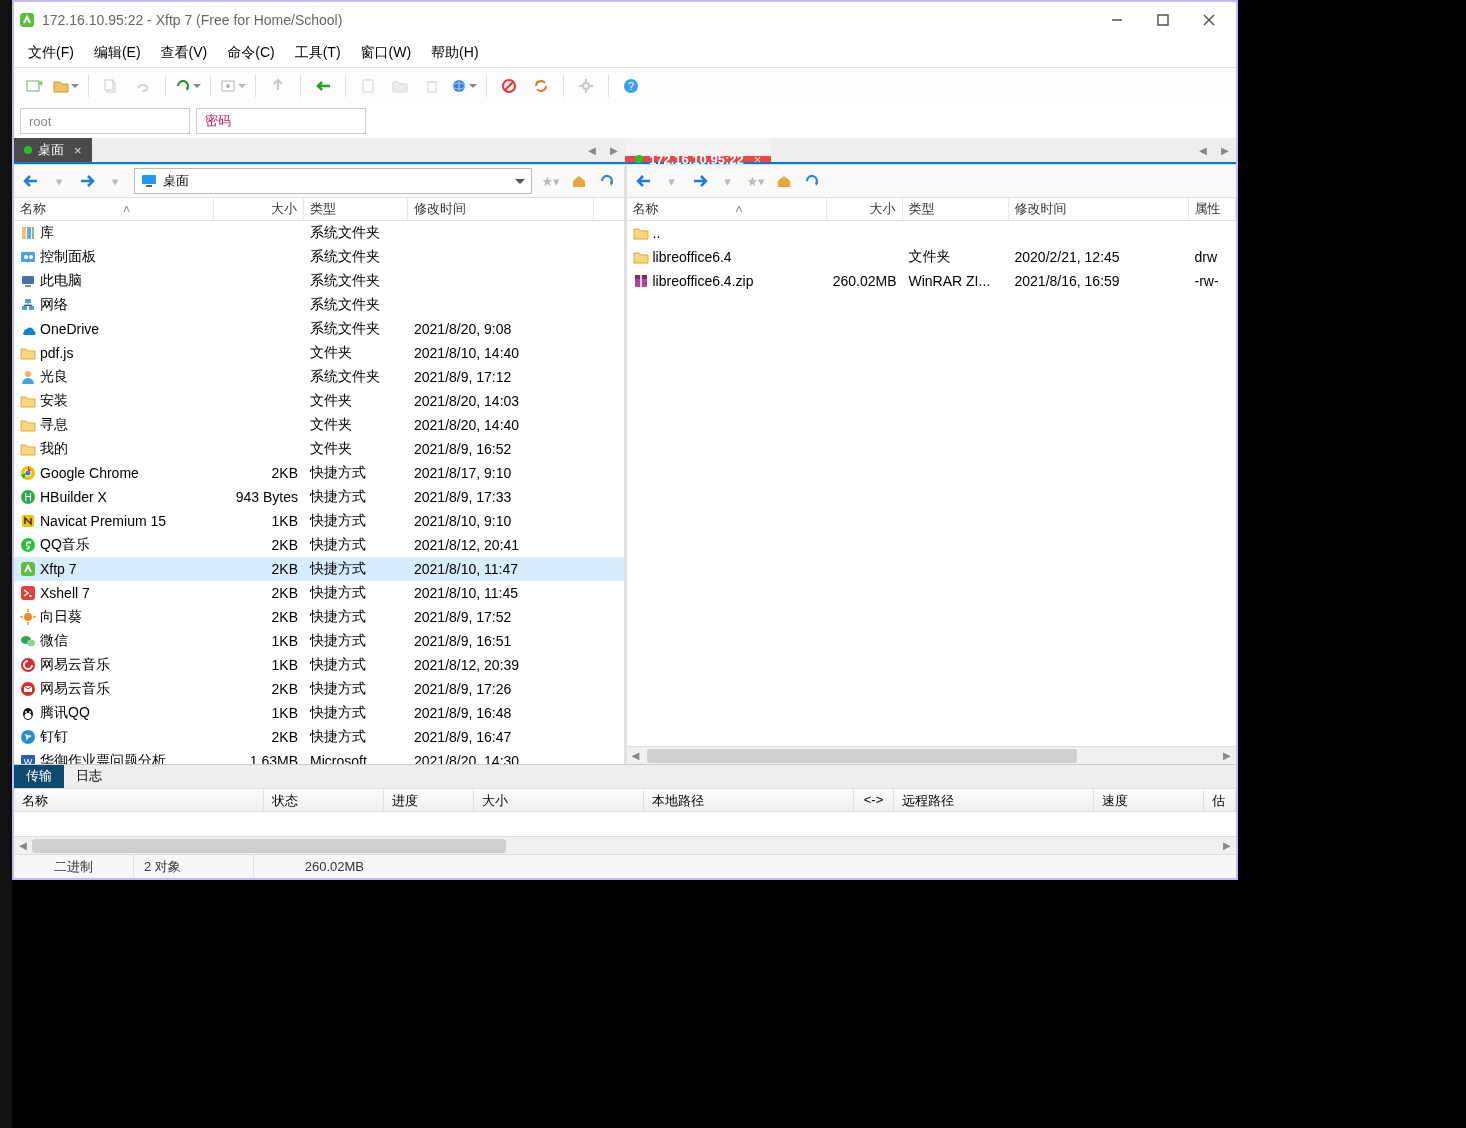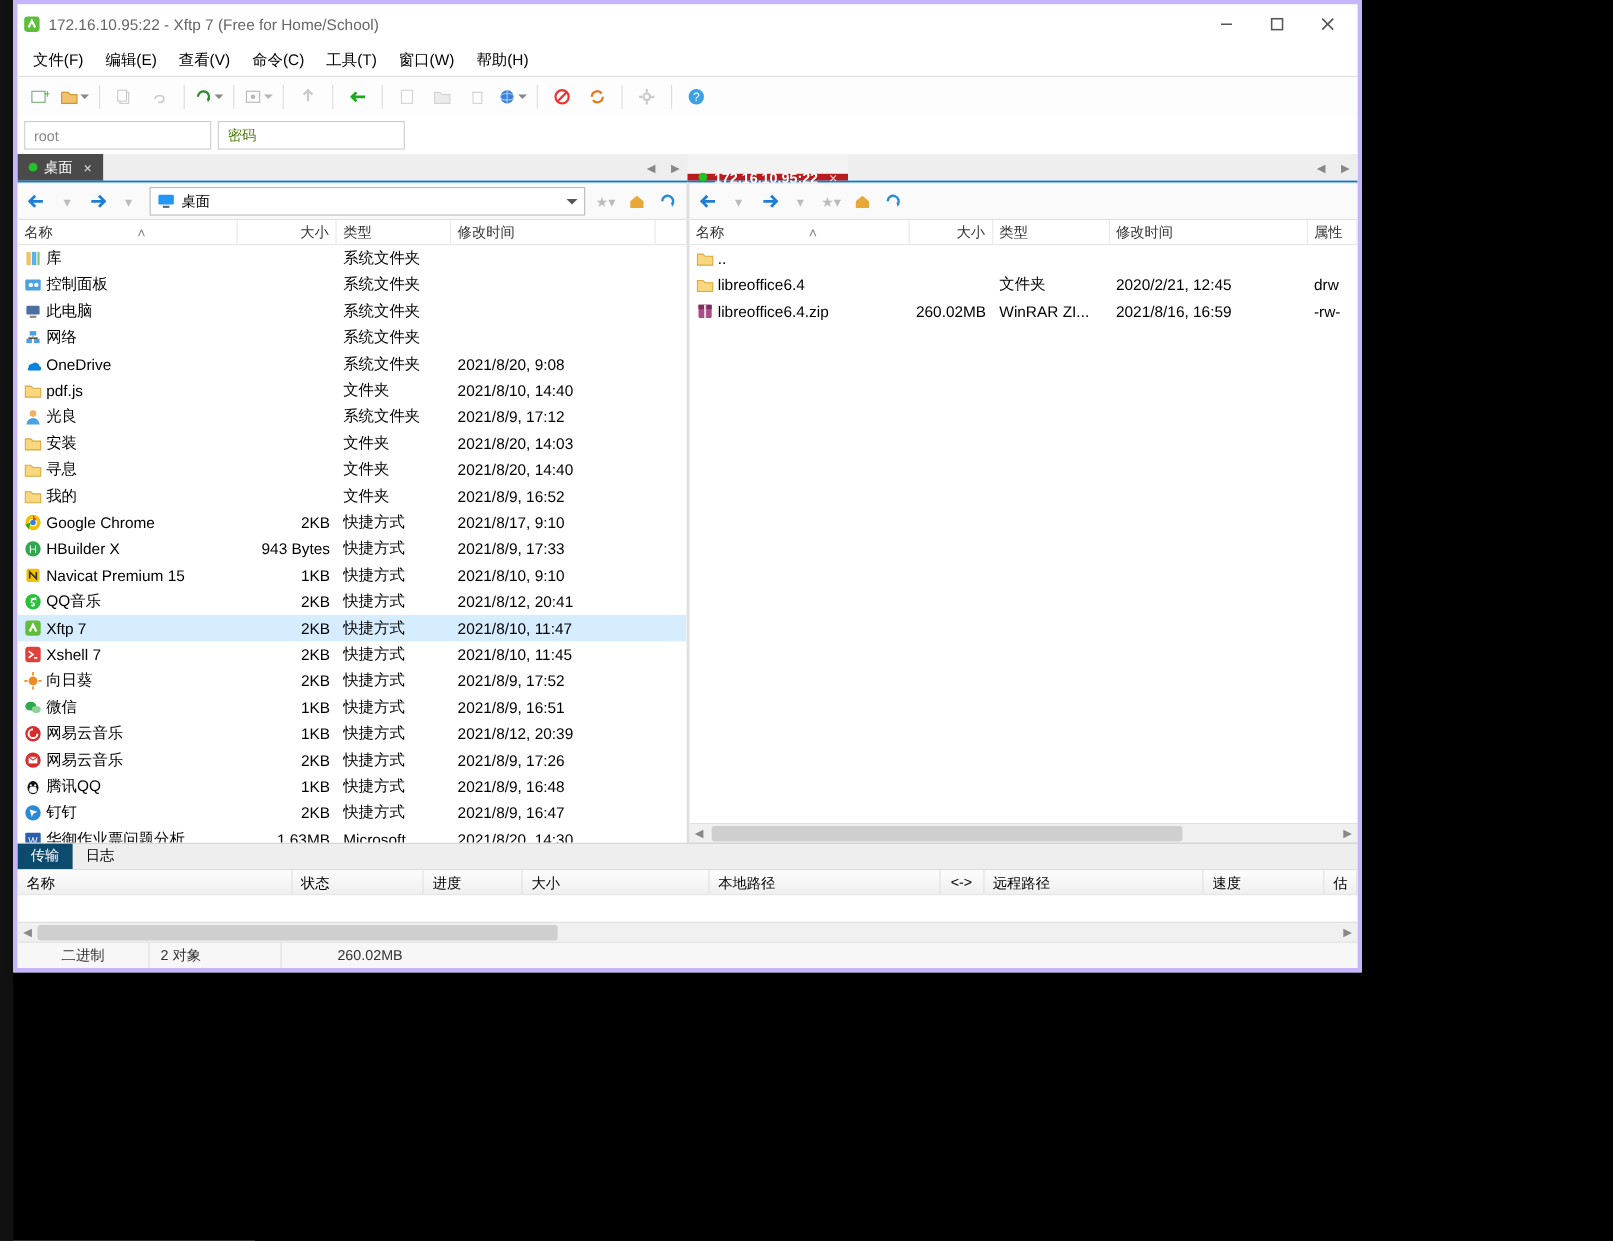--- a/index.html
+++ b/index.html
@@ -20,21 +20,21 @@
     color: #ccc;
     overflow: hidden;
   }
   .app {
     position: absolute;
     left: 12px; top: 0;
     width: 1226px;
     background: #fff;
     display: flex;
     flex-direction: column;
-    border: 4px solid #c4b5fd;
+    border: 2px solid #c4b5fd;
     box-shadow: 0 2px 8px rgba(0,0,0,0.2);
   }
 
   
   .titlebar {
     height: 36px;
     display: flex;
     align-items: center;
     padding: 0 4px;
     background: #fff;
@@ -145,21 +145,21 @@
   }
   .sessiontabs .half.right { border-bottom-color: #0078d7; }
   .sestab {
     display: flex; align-items: center;
     padding: 0 10px;
     gap: 6px;
     font-size: 13px;
     background: #4a4a4a;
     color: #fff;
   }
-  .sestab.active-blue { background: #b91c1c; margin-top: 18px; }
+  .sestab.active-blue { background: #ef4444; margin-top: 18px; }
   .sestab .dot {
     width: 8px; height: 8px; border-radius: 50%;
     background: #25c225;
   }
   .sestab .closex { margin-left: 4px; opacity: .8; cursor: pointer; }
   .tabspacer { flex: 1; background: #eee; }
   .tabnav {
     width: 22px; display: flex; align-items: center; justify-content: center;
     background: #eee; color: #888;
   }
@@ -500,21 +500,21 @@
           <text x="8" y="12" font-size="11" fill="#fff" text-anchor="middle">?</text>
         </svg>
       </div>
   </div>
 
   <div class="addrbar">
     <div class="txt">
         <span>root</span>
       </div>
     <div class="txt">
-        <span style="color:#4d7c0f">密码</span>
+        <span style="color:#be185d">密码</span>
       </div>
   </div>
 
 
   <div class="sessiontabs">
     <div class="half">
       <div class="sestab">
         <span class="dot"></span>
         <span>桌面</span>
         <span class="closex">×</span>

